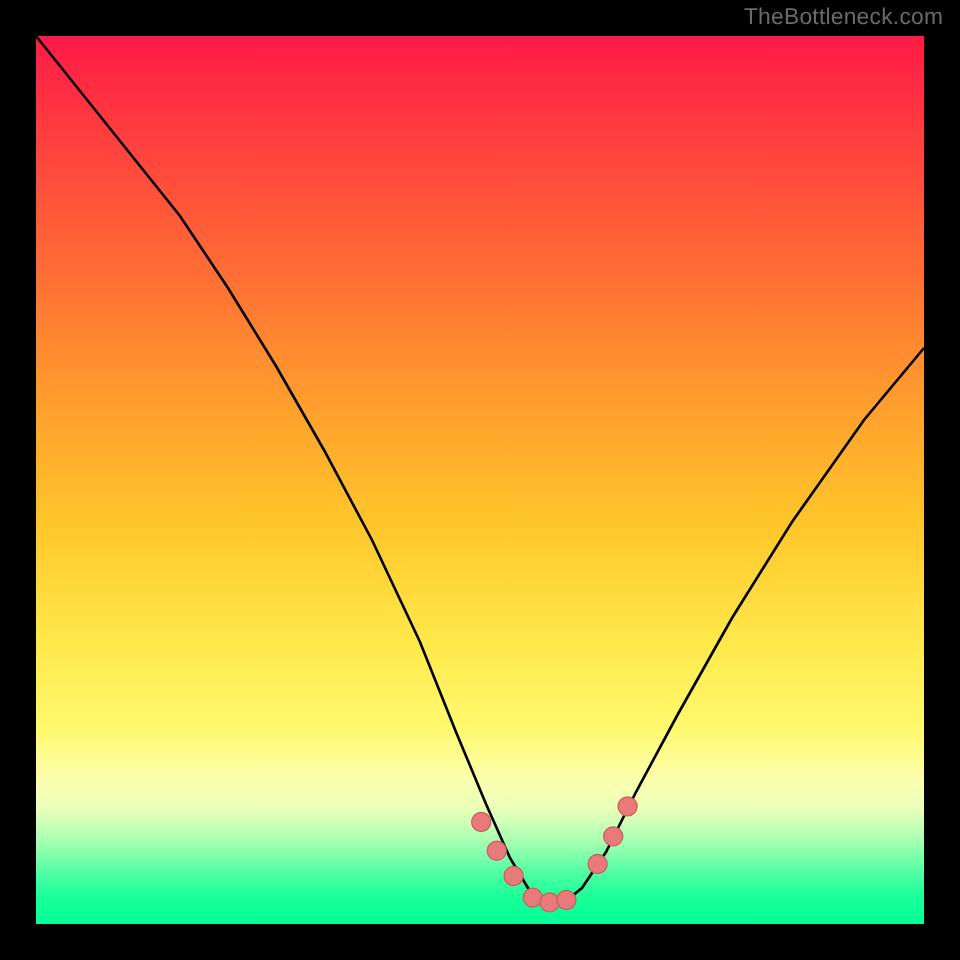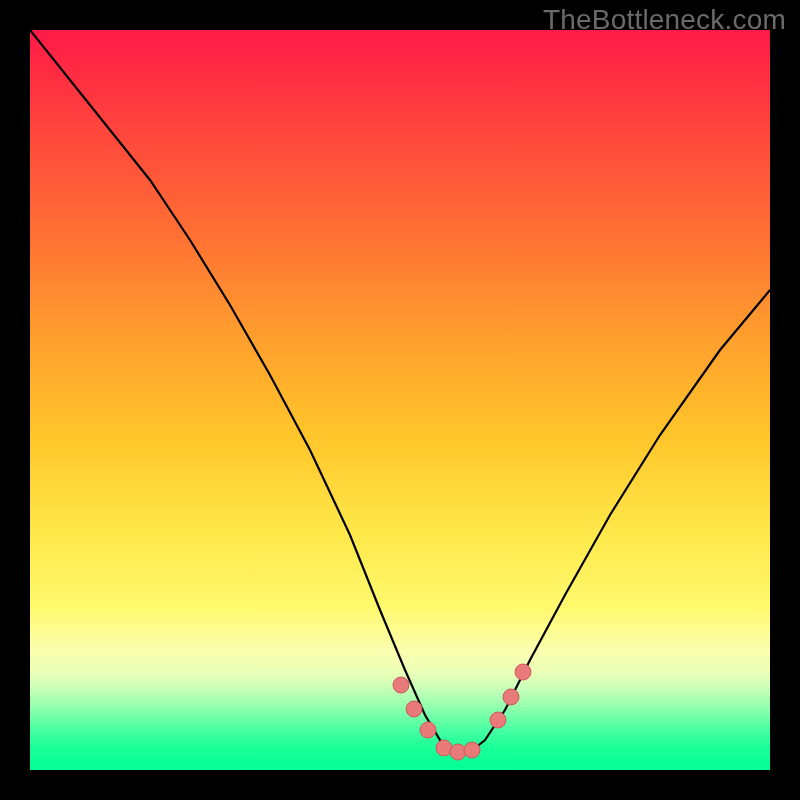--- a/index.html
+++ b/index.html
@@ -47,21 +47,21 @@
     top: 0;
     left: 0;
     width: 740px;
     height: 740px;
   }
   .watermark {
     position: absolute;
     top: 4px;
     right: 14px;
     color: #6a6a6a;
-    font-size: 28px;
+    font-size: 19px;
     font-weight: 500;
     letter-spacing: 0.2px;
     user-select: none;
   }
 </style>
 </head>
 <body>
 
 <div class="frame">
   <div class="plot">

